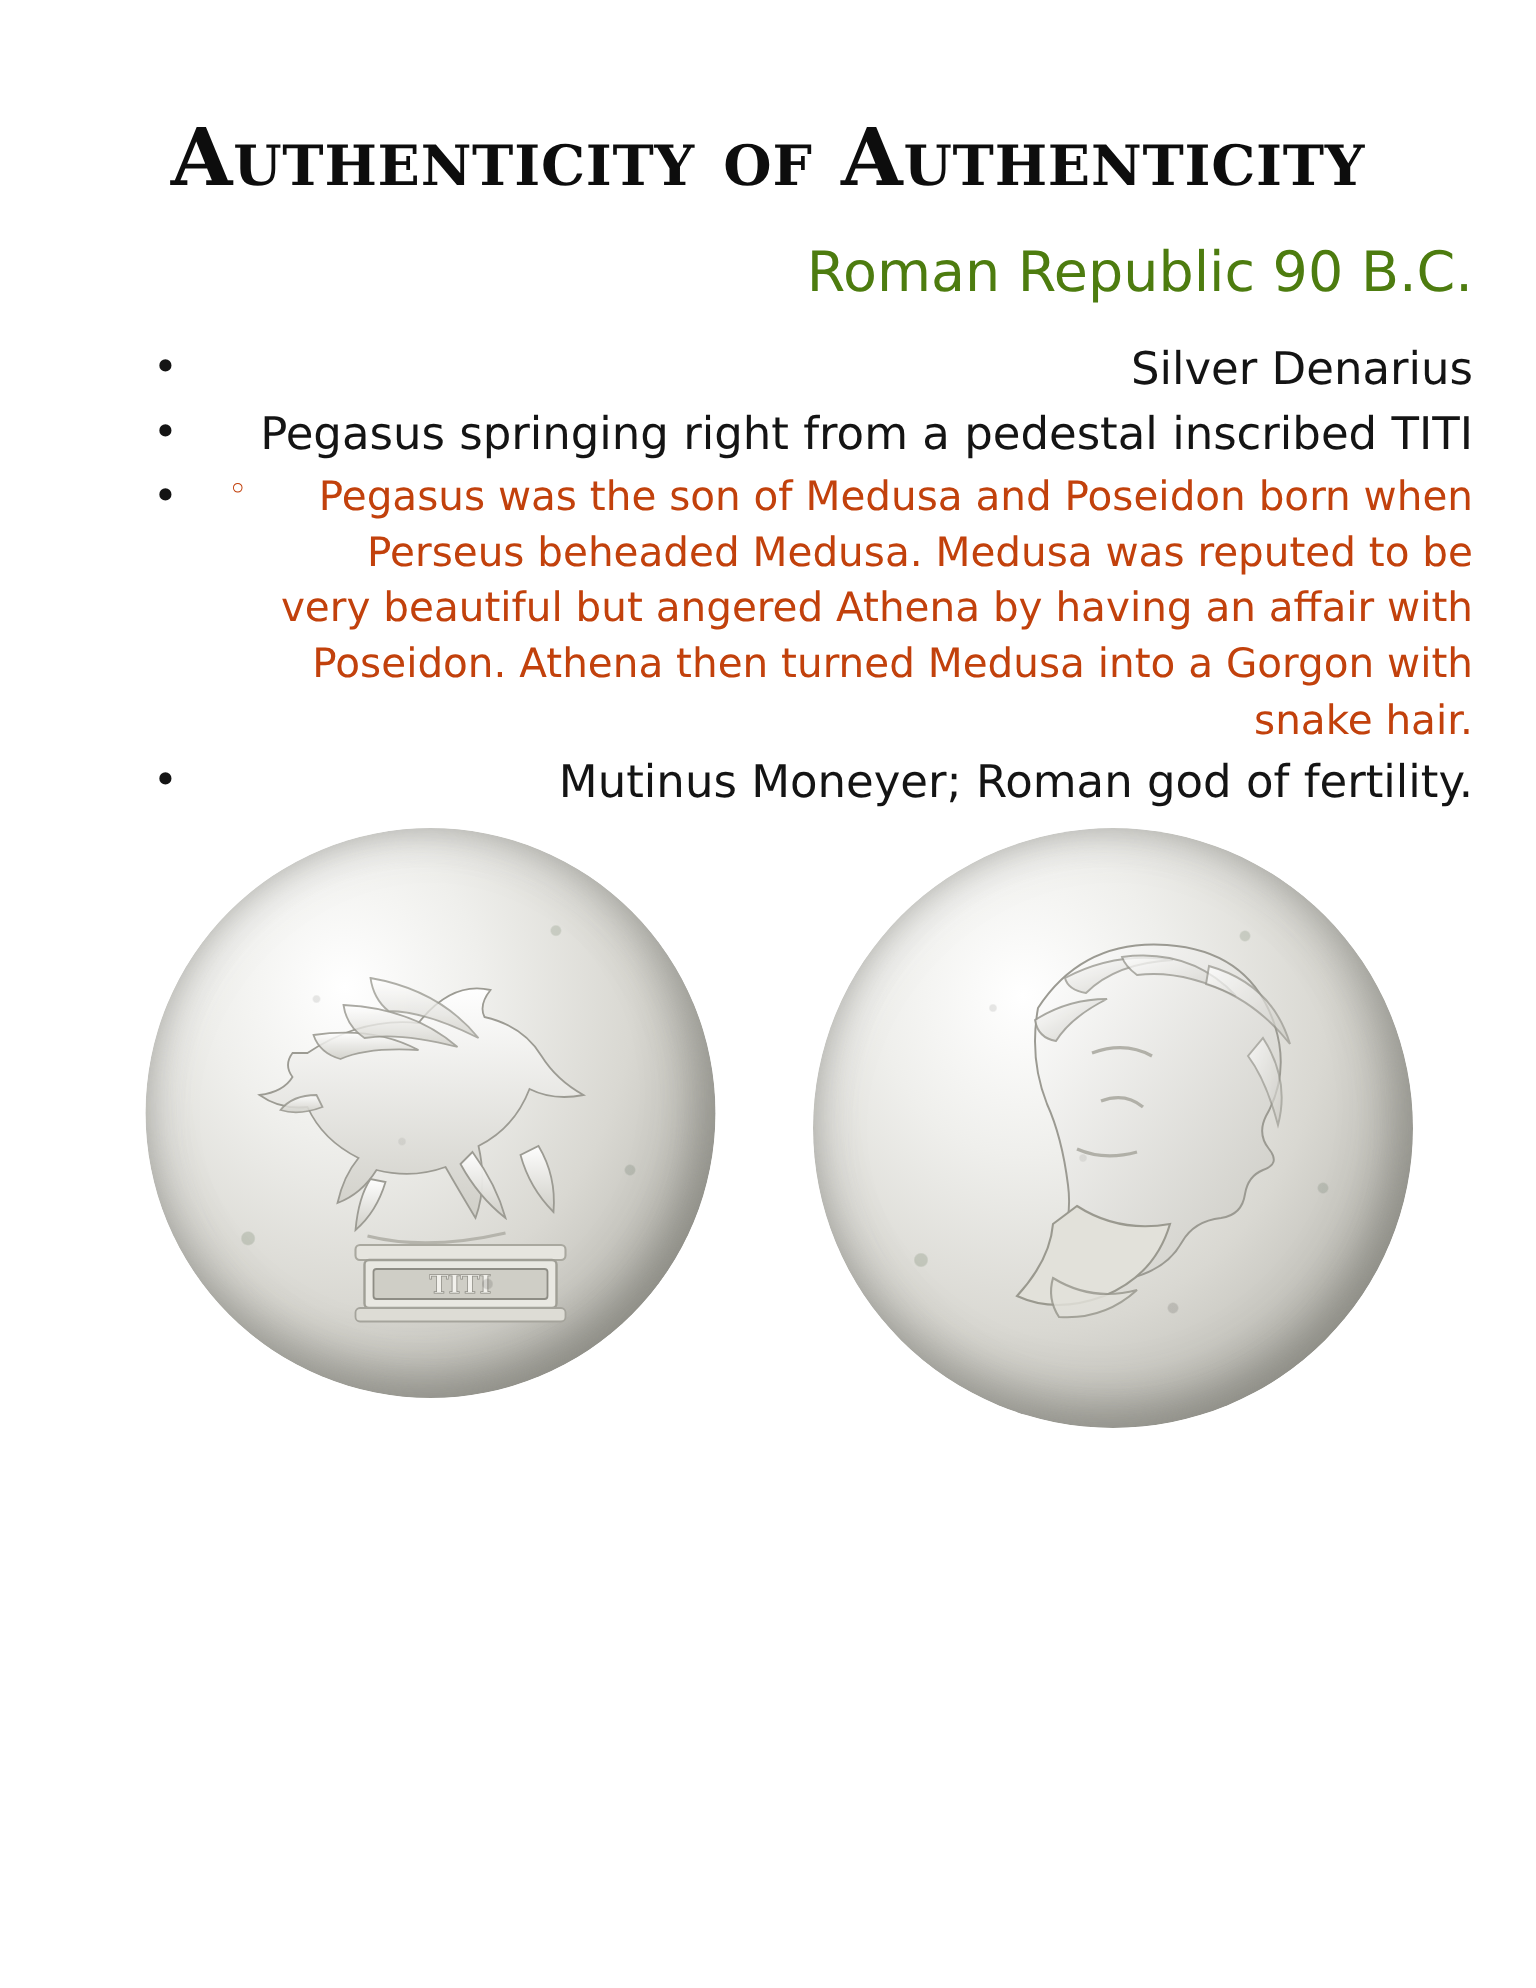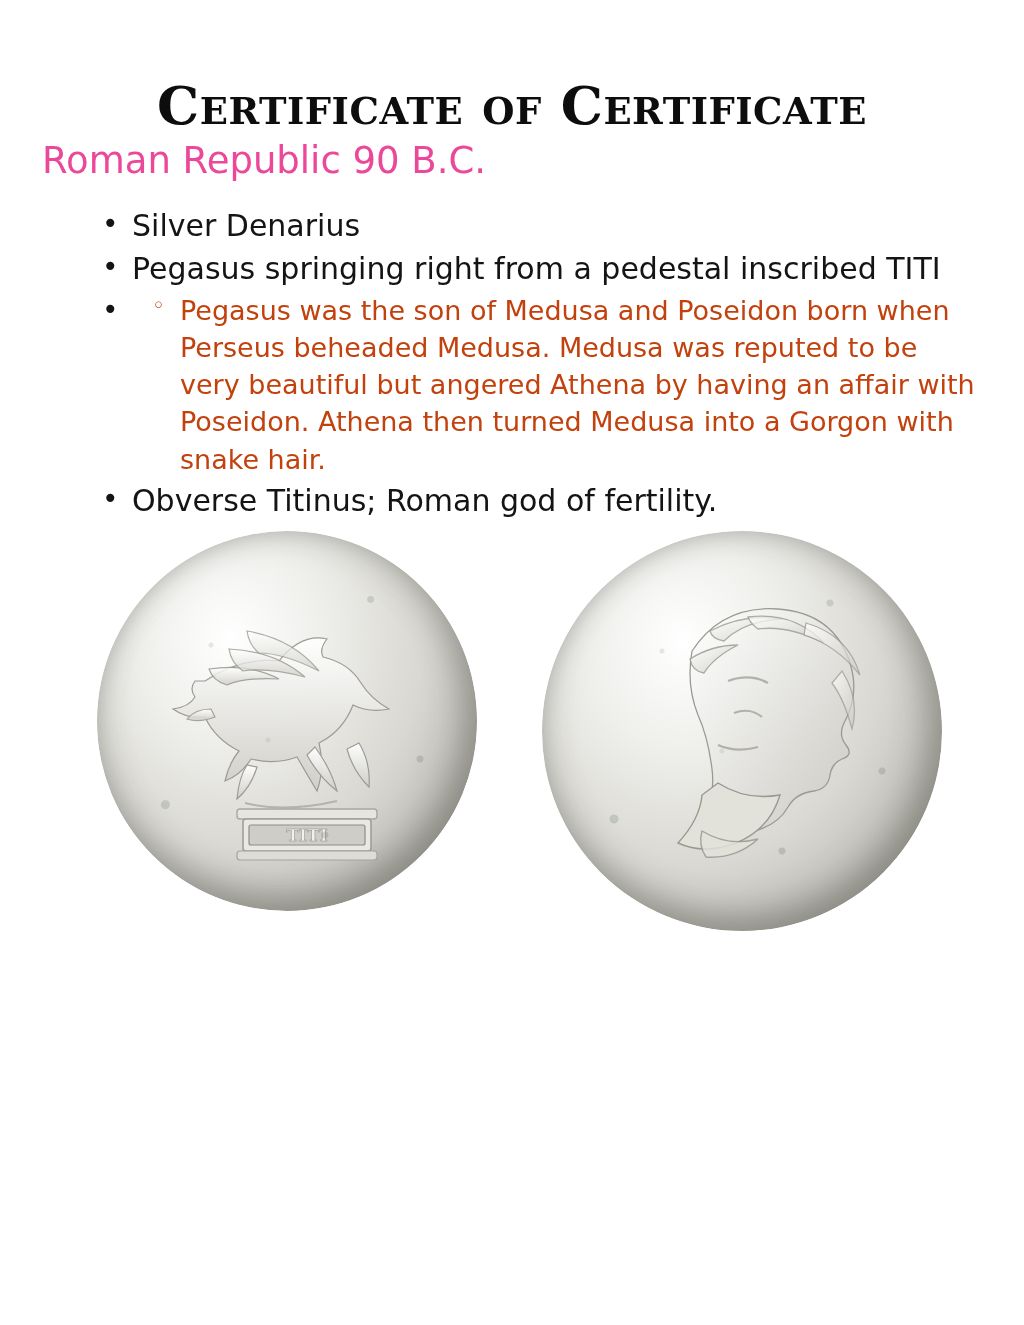--- a/index.html
+++ b/index.html
@@ -27,42 +27,43 @@
     font-family: "DejaVu Serif", serif;
     font-weight: 700;
     font-size: 53px;
     letter-spacing: 0.5px;
     margin-top: 78px;
     line-height: 1.05;
     color: #0d0d0d;
     font-variant: small-caps;
   }
   .subtitle {
-    text-align: left;
+    text-align: right;
     font-size: 37px;
     line-height: 1.25;
-    margin-top: 4px;
-    color: #ec4899;
+    margin-top: 25px;
+    color: #4d7c0f;
     font-weight: 400;
   }
   .subtitle .line2 {
     display: block;
   }
   ul.main-list {
     list-style: none;
     margin: 22px 0 0 0;
     padding: 0 0 0 56px;
   }
   ul.main-list > li {
     position: relative;
     font-size: 30px;
     line-height: 1.33;
     margin-bottom: 3px;
     padding-left: 34px;
     color: #141414;
+    text-align: right;
   }
   ul.main-list > li::before {
     content: "\2022";
     position: absolute;
     left: 4px;
     top: -2px;
     font-size: 28px;
     line-height: 1.4;
   }
   ul.sub-list {
@@ -140,35 +141,35 @@
   .coin-art {
     position: absolute;
     inset: 0;
   }
 </style>
 </head>
 <body>
 
 <div class="page">
 
-  <div class="title">Certificate of Certificate</div>
+  <div class="title">Authenticity of Authenticity</div>
 
   <div class="subtitle">
     <span>Roman Republic 90 B.C.</span>
   </div>
 
   <ul class="main-list">
     <li>Silver Denarius</li>
     <li>Pegasus springing right from a pedestal inscribed TITI</li>
     <li>
       <ul class="sub-list">
         <li>Pegasus was the son of Medusa and Poseidon born when Perseus beheaded Medusa. Medusa was reputed to be very beautiful but angered Athena by having an affair with Poseidon. Athena then turned Medusa into a Gorgon with snake hair.</li>
       </ul>
     </li>
-    <li>Obverse Titinus; Roman god of fertility.</li>
+    <li>Mutinus Moneyer; Roman god of fertility.</li>
   </ul>
 
   <div class="coins">
 
     <div class="coin coin-left">
       <div class="coin-disc">
         <svg class="coin-art" viewBox="0 0 380 380">
           <defs>
             <linearGradient id="relief" x1="0" y1="0" x2="0" y2="1">
               <stop offset="0%" stop-color="#ffffff" stop-opacity="0.95"></stop>

